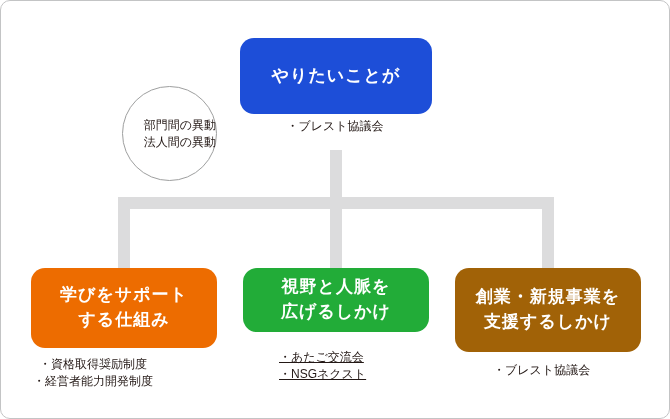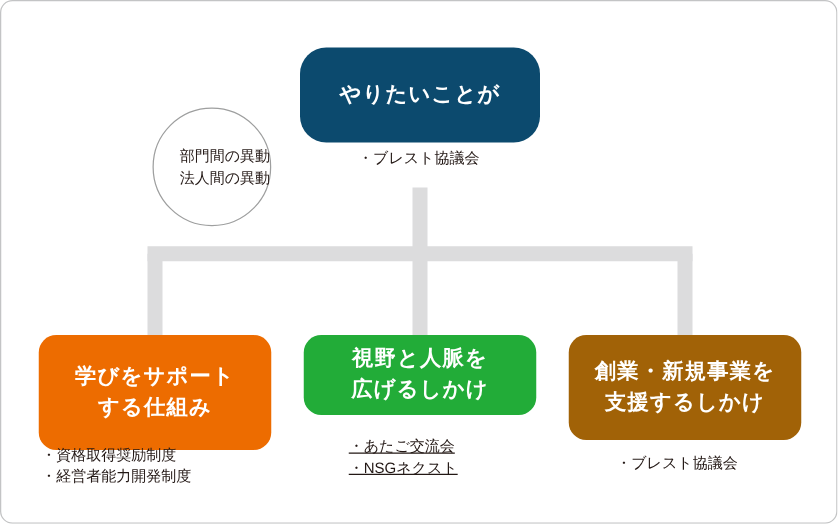--- a/index.html
+++ b/index.html
@@ -14,50 +14,50 @@
   .c-v-1{left:117px;top:202px;width:12px;height:68px;}
   .c-v-2{left:329px;top:202px;width:12px;height:68px;}
   .c-v-3{left:541px;top:202px;width:12px;height:68px;}
 
   .box{
     position:absolute;border-radius:14px;color:#ffffff;font-weight:bold;
     display:flex;flex-direction:column;align-items:center;justify-content:center;
     text-align:center;font-size:17px;line-height:1.45;letter-spacing:1px;
   }
   .top-box{left:239px;top:37px;width:192px;height:76px;}
-  .box-1{left:30px;top:267px;width:186px;height:92px;}
+  .box-1{left:30px;top:267px;width:186px;height:80px;}
   .box-2{left:242px;top:267px;width:186px;height:64px;}
   .box-3{left:454px;top:267px;width:186px;height:84px;}
 
   .bubble{
     position:absolute;width:93px;height:93px;border:1px solid #9e9f9f;border-radius:50%;
     background:#ffffff;display:flex;flex-direction:column;align-items:flex-end;justify-content:center;
     text-align:center;font-size:12px;line-height:17px;
   }
   .bubble-left{left:121px;top:85px;}
   .bubble-right{left:455px;top:85px;}
 
   .bullets{position:absolute;font-size:12px;line-height:17px;text-align:left;}
   .bullets-top{left:50%;top:117px;transform:translateX(-50%);}
-  .bullets-1{left:32px;top:355px;}
+  .bullets-1{left:32px;top:355px;text-align:center;}
   .bullets-2{left:278px;top:348px;text-decoration:underline;}
   .bullets-3{left:492px;top:361px;}
 </style>
 </head>
 <body>
 
 <div class="canvas">
 
   <div class="connector c-v-top" style="background: rgb(220, 220, 221);"></div>
   <div class="connector c-h" style="background: rgb(220, 220, 221);"></div>
   <div class="connector c-v-1" style="background: rgb(220, 220, 221);"></div>
   <div class="connector c-v-2" style="background: rgb(220, 220, 221);"></div>
   <div class="connector c-v-3" style="background: rgb(220, 220, 221);"></div>
 
-  <div class="box top-box" style="background: #0c4a6e; border-radius: 21px;">
+  <div class="box top-box" style="background: #1d4ed8;">
     <div>やりたいことが</div>
   </div>
 
   <div class="bullets bullets-top">
     <div>・ブレスト協議会</div>
   </div>
 
   <div class="bubble bubble-left">
     <div>部門間の異動</div>
     <div>法人間の異動</div>

